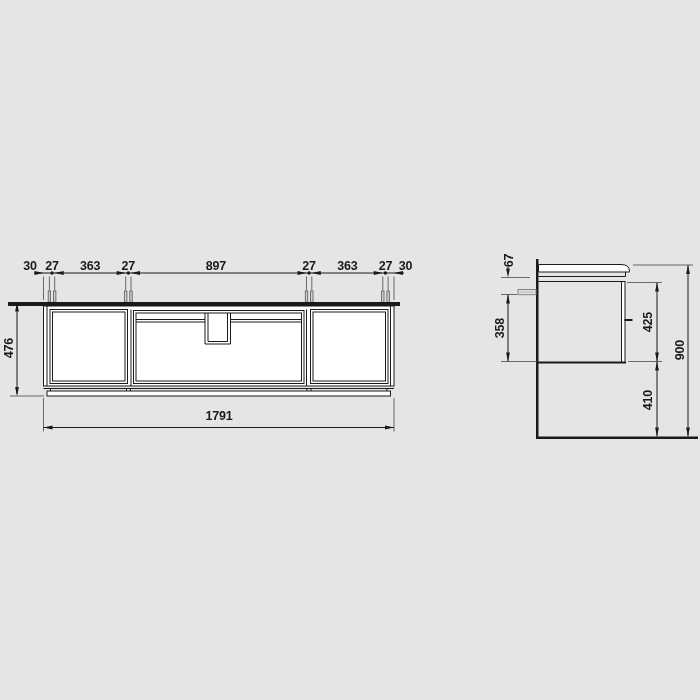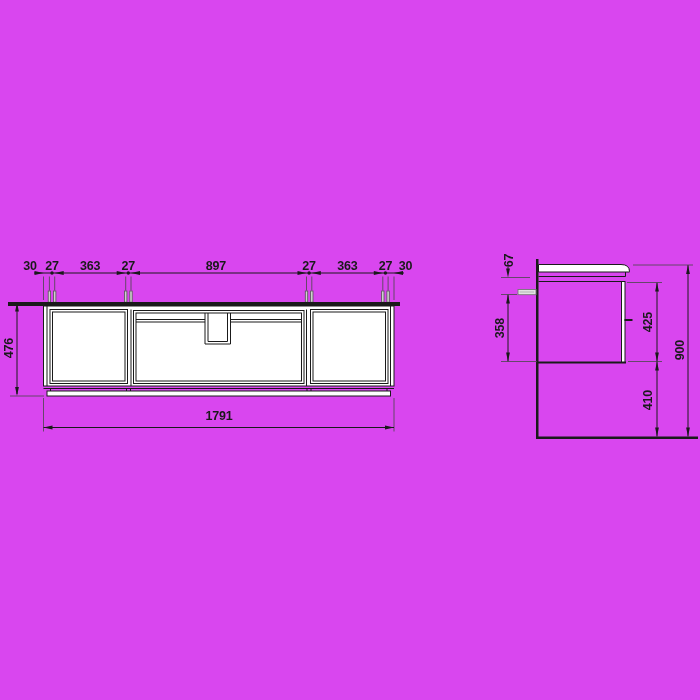--- a/index.html
+++ b/index.html
@@ -1,16 +1,16 @@
 <!DOCTYPE html>
 <html><head>
 <meta charset="utf-8">
 <style>
   html,body{margin:0;padding:0;background:#ffffff;}
-  .stage{position:relative;width:700px;height:700px;background:#d946ef;overflow:hidden;
+  .stage{position:relative;width:700px;height:700px;background:#e5e5e5;overflow:hidden;
          font-family:"Liberation Sans",sans-serif;}
   svg{position:absolute;left:0;top:0;}
   .ln{stroke:#1a1a1a;stroke-width:1;fill:none;}
   .ln2{stroke:#1a1a1a;stroke-width:2;fill:none;}
   .thin{stroke:#474747;stroke-width:0.8;fill:none;}
   .solid{fill:#1a1a1a;stroke:none;}
   .whitebox{fill:#ffffff;stroke:#1a1a1a;stroke-width:1;}
   .tick{fill:#d0d0d0;stroke:#555555;stroke-width:0.8;}
   .anchor{fill:#e2e2e2;stroke:#777777;stroke-width:0.9;}
   .dim-text{font-family:"Liberation Sans",sans-serif;font-size:12.5px;font-weight:bold;

